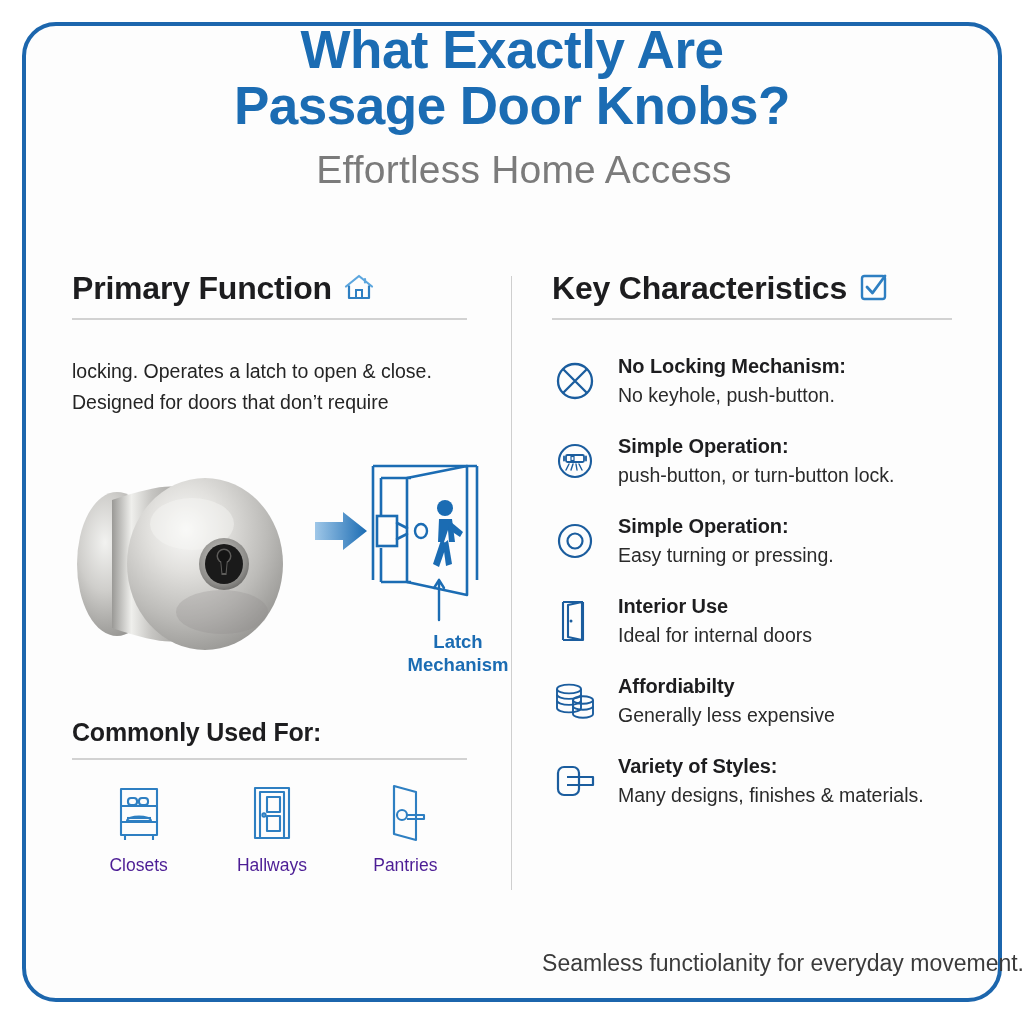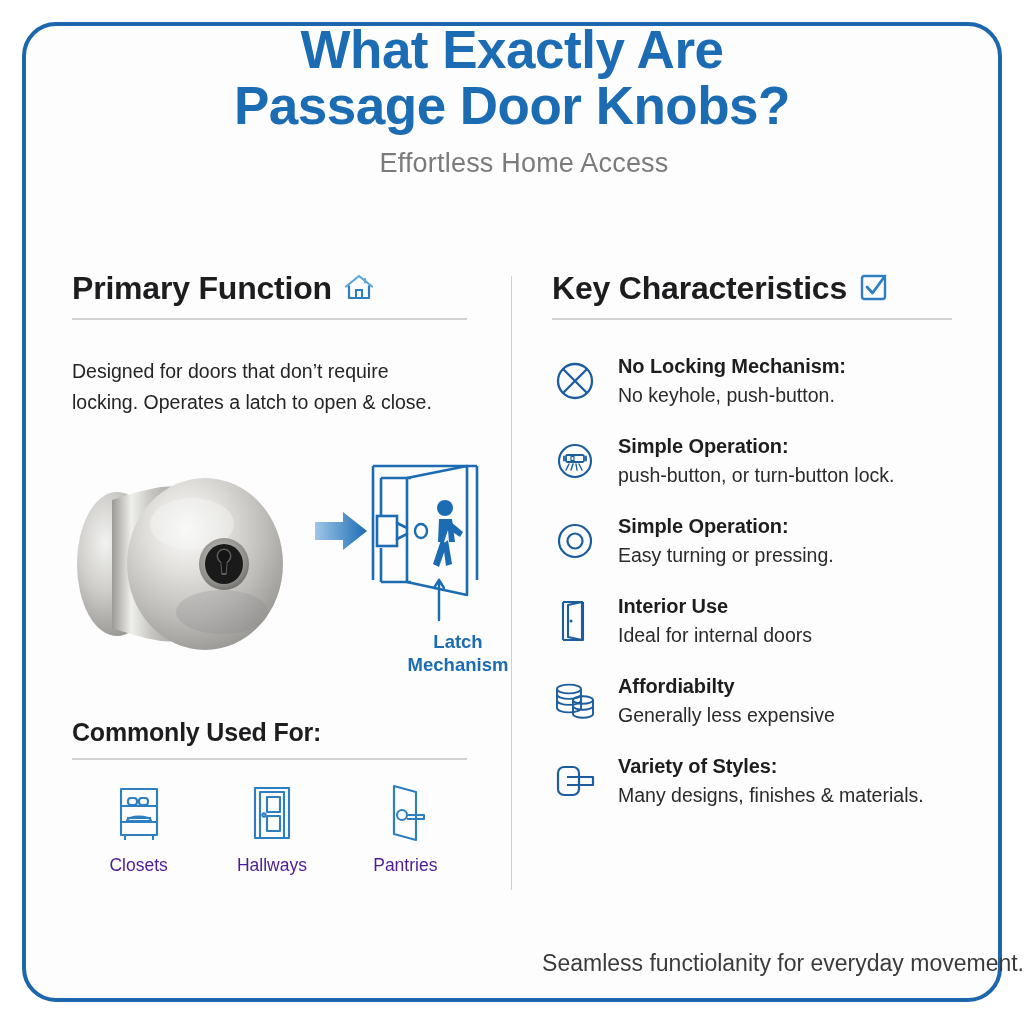--- a/index.html
+++ b/index.html
@@ -33,21 +33,21 @@
     color:#1b6cb3;
     font-weight:bold;
     font-size:53px;
     line-height:56px;
     letter-spacing:-0.5px;
     white-space:nowrap;
   }
   .subtitle{
     margin-top:14px;
     color:#7b7b7b;
-    font-size:27px;
+    font-size:39px;
     font-weight:400;
     letter-spacing:0.2px;
     padding-left:24px;
   }
   
   .col-left{
     position:absolute;
     left:72px;top:270px;width:400px;
   }
   .col-right{
@@ -156,22 +156,22 @@
           <path d="M2 13.5 L15 3 L28 13.5" fill="none" stroke="#5ca6de" stroke-width="2.2" stroke-linejoin="round" stroke-linecap="round"></path>
           <path d="M5 12.5 V25 H25 V12.5" fill="none" stroke="#2e7fc2" stroke-width="2.2" stroke-linejoin="round"></path>
           <rect x="12" y="17" width="6" height="8" fill="none" stroke="#2e7fc2" stroke-width="2"></rect>
           <path d="M21 6 V9.5" stroke="#5ca6de" stroke-width="2.2" stroke-linecap="round"></path>
         </svg>
       </span>
     </div>
     <div class="sec-rule"></div>
 
     <div class="lead">
+      <div>locking. Operates a latch to open &amp; close.</div>
       <div> Designed for doors that don’t require</div>
-      <div>locking. Operates a latch to open &amp; close.</div>
     </div>
   </div>
 
   <div class="illus">
 
     <svg class="knob-img" width="250" height="220" viewBox="0 0 250 220">
       <defs>
         <radialGradient id="rose" cx="35%" cy="35%" r="75%">
           <stop offset="0%" stop-color="#f2f2f0"></stop>
           <stop offset="45%" stop-color="#cfcecb"></stop>

